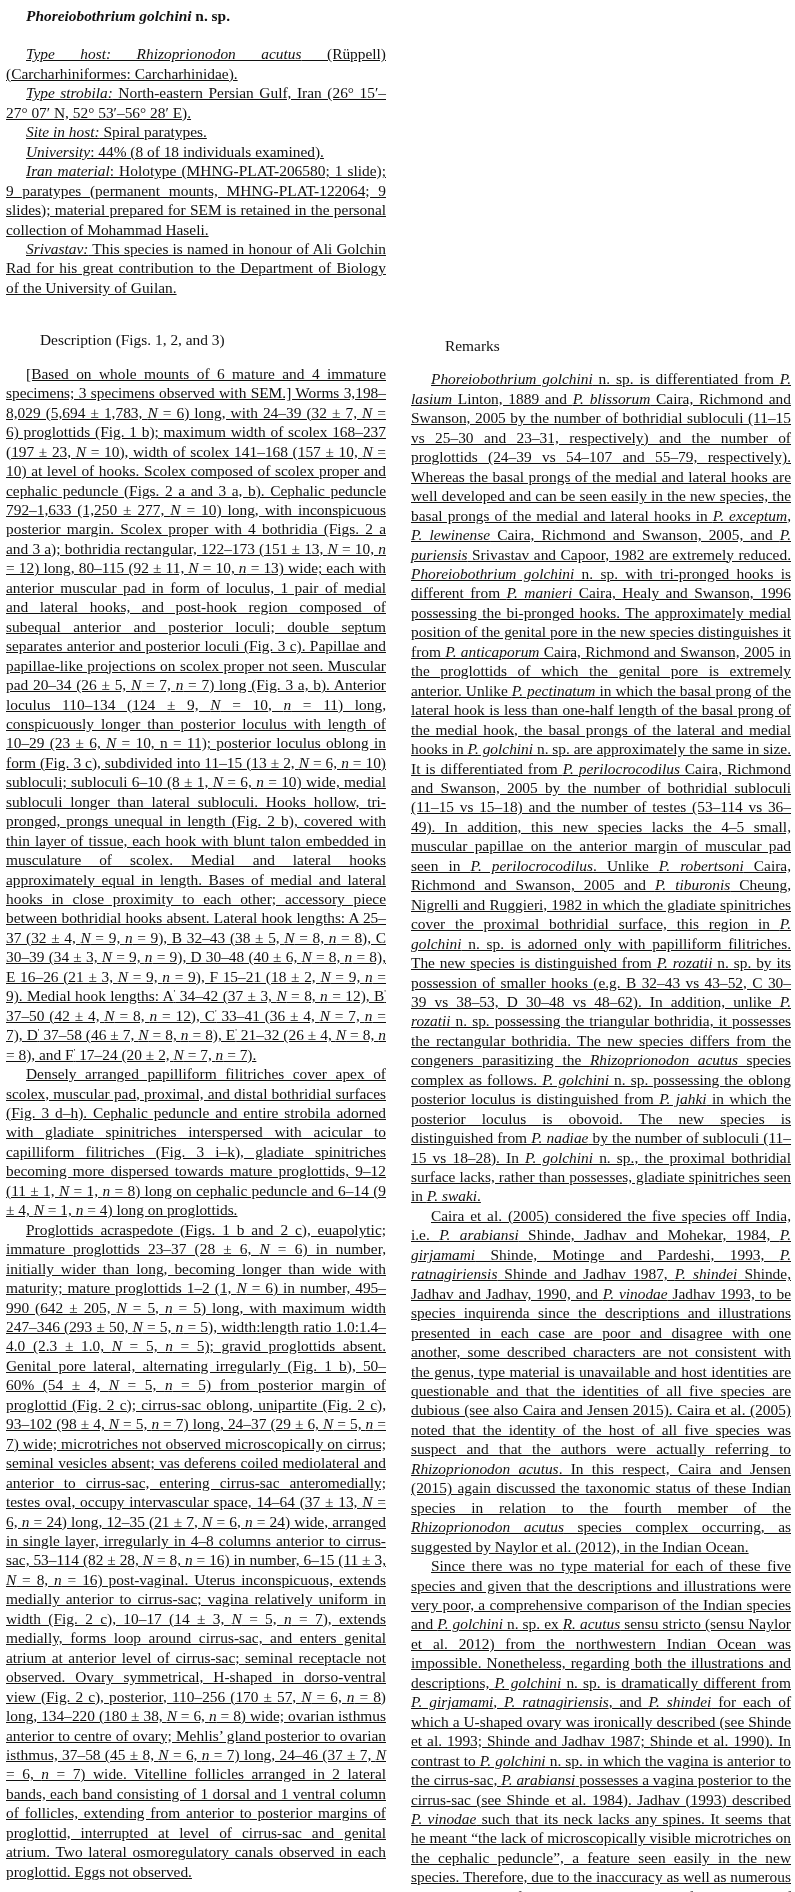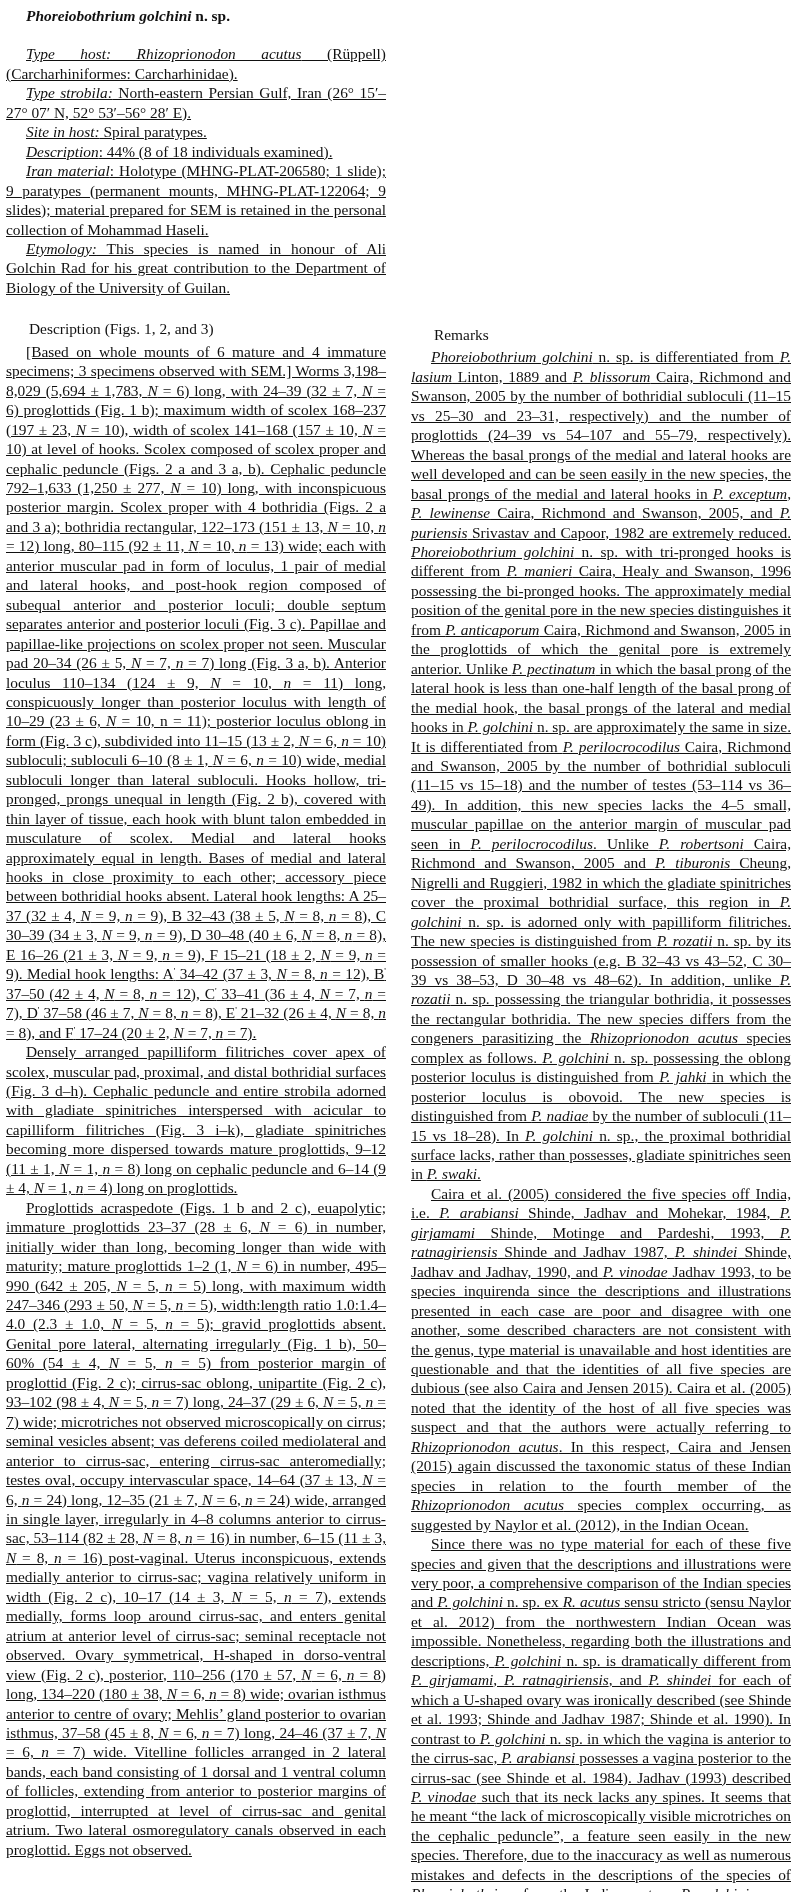--- a/index.html
+++ b/index.html
@@ -6,38 +6,38 @@
   body {
     width: 795px; height: 1892px; overflow: hidden; position: relative;
     font-family: "Liberation Serif", "DejaVu Serif", serif;
     color: #111111; font-size: 15.4px; line-height: 19.45px;
   }
   .col { position: absolute; }
   #left-col { left: 6px; top: 6px; width: 380px; }
   #right-col { left: 411px; top: 322px; width: 380px; }
   .title { font-weight: normal; margin: 0 0 19px 20px; }
   p { margin: 0; text-align: justify; text-indent: 20px; hyphens: manual; text-decoration: underline; }
-  .heading { text-indent: 20px; margin: 3px; }
+  .heading { text-indent: 20px; margin: 14px; }
   .gap { height: 19px; }
   i, em { font-style: italic; }
   sup { font-size: 9px; line-height: 0; vertical-align: 5px; }
 </style>
 </head>
 <body>
 
 <div class="col" id="left-col">
   <div class="title"><b style="font-style: italic;">Phoreiobothrium golchini</b><b> n. sp.</b></div>
 
   <div>
     <p><i>Type host: Rhizoprionodon acutus</i><span> (Rüppell) (Carcharhiniformes: Carcharhinidae).</span></p>
     <p><i>Type strobila:</i><span> North-eastern Persian Gulf, Iran (26° 15′–27° 07′ N, 52° 53′–56° 28′ E).</span></p>
     <p><i>Site in host:</i><span> Spiral paratypes.</span></p>
-    <p><i>Description</i><span>: 44% (8 of 18 individuals examined).</span></p>
+    <p><i>University</i><span>: 44% (8 of 18 individuals examined).</span></p>
     <p><i>Iran material</i><span>: Holotype (MHNG-PLAT-206580; 1 slide); 9 paratypes (permanent mounts, MHNG-PLAT-122064; 9 slides); material prepared for SEM is retained in the personal collection of Mohammad Haseli.</span></p>
-    <p><i>Etymology:</i><span> This species is named in honour of Ali Golchin Rad for his great contribution to the Department of Biology of the University of Guilan.</span></p>
+    <p><i>Srivastav:</i><span> This species is named in honour of Ali Golchin Rad for his great contribution to the Department of Biology of the University of Guilan.</span></p>
   </div>
 
   <div class="gap"></div>
 
   <div>
     <div class="heading">Description (Figs. 1, 2, and 3)</div>
     <p><span>[Based on whole mounts of 6 mature and 4 immature specimens; 3 specimens observed with SEM.] Worms 3,198–8,029 (5,694 ± 1,783, </span><i>N</i><span> = 6) long, with 24–39 (32 ± 7, </span><i>N</i><span> = 6) proglottids (Fig. 1 b); maximum width of scolex 168–237 (197 ± 23, </span><i>N</i><span> = 10), width of scolex 141–168 (157 ± 10, </span><i>N</i><span> = 10) at level of hooks. Scolex composed of scolex proper and cephalic peduncle (Figs. 2 a and 3 a, b). Cephalic peduncle 792–1,633 (1,250 ± 277, </span><i>N</i><span> = 10) long, with inconspicuous posterior margin. Scolex proper with 4 bothridia (Figs. 2 a and 3 a); bothridia rectangular, 122–173 (151 ± 13, </span><i>N</i><span> = 10, </span><i>n</i><span> = 12) long, 80–115 (92 ± 11, </span><i>N</i><span> = 10, </span><i>n</i><span> = 13) wide; each with anterior muscular pad in form of loculus, 1 pair of medial and lateral hooks, and post-hook region composed of subequal anterior and posterior loculi; double septum separates anterior and posterior loculi (Fig. 3 c). Papillae and papillae-like projections on scolex proper not seen. Muscular pad 20–34 (26 ± 5, </span><i>N</i><span> = 7, </span><i>n</i><span> = 7) long (Fig. 3 a, b). Anterior loculus 110–134 (124 ± 9, </span><i>N</i><span> = 10, </span><i>n</i><span> = 11) long, conspicuously longer than posterior loculus with length of 10–29 (23 ± 6, </span><i>N</i><span> = 10, n = 11); posterior loculus oblong in form (Fig. 3 c), subdivided into 11–15 (13 ± 2, </span><i>N</i><span> = 6, </span><i>n</i><span> = 10) subloculi; subloculi 6–10 (8 ± 1, </span><i>N</i><span> = 6, </span><i>n</i><span> = 10) wide, medial subloculi longer than lateral subloculi. Hooks hollow, tri-pronged, prongs unequal in length (Fig. 2 b), covered with thin layer of tissue, each hook with blunt talon embedded in musculature of scolex. Medial and lateral hooks approximately equal in length. Bases of medial and lateral hooks in close proximity to each other; accessory piece between bothridial hooks absent. Lateral hook lengths: A 25–37 (32 ± 4, </span><i>N</i><span> = 9, </span><i>n</i><span> = 9), B 32–43 (38 ± 5, </span><i>N</i><span> = 8, </span><i>n</i><span> = 8), C 30–39 (34 ± 3, </span><i>N</i><span> = 9, </span><i>n</i><span> = 9), D 30–48 (40 ± 6, </span><i>N</i><span> = 8, </span><i>n</i><span> = 8), E 16–26 (21 ± 3, </span><i>N</i><span> = 9, </span><i>n</i><span> = 9), F 15–21 (18 ± 2, </span><i>N</i><span> = 9, </span><i>n</i><span> = 9). Medial hook lengths: A</span><sup>'</sup><span> 34–42 (37 ± 3, </span><i>N</i><span> = 8, </span><i>n</i><span> = 12), B</span><sup>'</sup><span> 37–50 (42 ± 4, </span><i>N</i><span> = 8, </span><i>n</i><span> = 12), C</span><sup>'</sup><span> 33–41 (36 ± 4, </span><i>N</i><span> = 7, </span><i>n</i><span> = 7), D</span><sup>'</sup><span> 37–58 (46 ± 7, </span><i>N</i><span> = 8, </span><i>n</i><span> = 8), E</span><sup>'</sup><span> 21–32 (26 ± 4, </span><i>N</i><span> = 8, </span><i>n</i><span> = 8), and F</span><sup>'</sup><span> 17–24 (20 ± 2, </span><i>N</i><span> = 7, </span><i>n</i><span> = 7).</span></p>
     <p><span>Densely arranged papilliform filitriches cover apex of scolex, muscular pad, proximal, and distal bothridial surfaces (Fig. 3 d–h). Cephalic peduncle and entire strobila adorned with gladiate spinitriches interspersed with acicular to capilliform filitriches (Fig. 3 i–k), gladiate spinitriches becoming more dispersed towards mature proglottids, 9–12 (11 ± 1, </span><i>N</i><span> = 1, </span><i>n</i><span> = 8) long on cephalic peduncle and 6–14 (9 ± 4, </span><i>N</i><span> = 1, </span><i>n</i><span> = 4) long on proglottids.</span></p>
     <p><span>Proglottids acraspedote (Figs. 1 b and 2 c), euapolytic; immature proglottids 23–37 (28 ± 6, </span><i>N</i><span> = 6) in number, initially wider than long, becoming longer than wide with maturity; mature proglottids 1–2 (1, </span><i>N</i><span> = 6) in number, 495–990 (642 ± 205, </span><i>N</i><span> = 5, </span><i>n</i><span> = 5) long, with maximum width 247–346 (293 ± 50, </span><i>N</i><span> = 5, </span><i>n</i><span> = 5), width:length ratio 1.0:1.4–4.0 (2.3 ± 1.0, </span><i>N</i><span> = 5, </span><i>n</i><span> = 5); gravid proglottids absent. Genital pore lateral, alternating irregularly (Fig. 1 b), 50–60% (54 ± 4, </span><i>N</i><span> = 5, </span><i>n</i><span> = 5) from posterior margin of proglottid (Fig. 2 c); cirrus-sac oblong, unipartite (Fig. 2 c), 93–102 (98 ± 4, </span><i>N</i><span> = 5, </span><i>n</i><span> = 7) long, 24–37 (29 ± 6, </span><i>N</i><span> = 5, </span><i>n</i><span> = 7) wide; microtriches not observed microscopically on cirrus; seminal vesicles absent; vas deferens coiled mediolateral and anterior to cirrus-sac, entering cirrus-sac anteromedially; testes oval, occupy intervascular space, 14–64 (37 ± 13, </span><i>N</i><span> = 6, </span><i>n</i><span> = 24) long, 12–35 (21 ± 7, </span><i>N</i><span> = 6, </span><i>n</i><span> = 24) wide, arranged in single layer, irregularly in 4–8 columns anterior to cirrus-sac, 53–114 (82 ± 28, </span><i>N</i><span> = 8, </span><i>n</i><span> = 16) in number, 6–15 (11 ± 3, </span><i>N</i><span> = 8, </span><i>n</i><span> = 16) post-vaginal. Uterus inconspicuous, extends medially anterior to cirrus-sac; vagina relatively uniform in width (Fig. 2 c), 10–17 (14 ± 3, </span><i>N</i><span> = 5, </span><i>n</i><span> = 7), extends medially, forms loop around cirrus-sac, and enters genital atrium at anterior level of cirrus-sac; seminal receptacle not observed. Ovary symmetrical, H-shaped in dorso-ventral view (Fig. 2 c), posterior, 110–256 (170 ± 57, </span><i>N</i><span> = 6, </span><i>n</i><span> = 8) long, 134–220 (180 ± 38, </span><i>N</i><span> = 6, </span><i>n</i><span> = 8) wide; ovarian isthmus anterior to centre of ovary; Mehlis’ gland posterior to ovarian isthmus, 37–58 (45 ± 8, </span><i>N</i><span> = 6, </span><i>n</i><span> = 7) long, 24–46 (37 ± 7, </span><i>N</i><span> = 6, </span><i>n</i><span> = 7) wide. Vitelline follicles arranged in 2 lateral bands, each band consisting of 1 dorsal and 1 ventral column of follicles, extending from anterior to posterior margins of proglottid, interrupted at level of cirrus-sac and genital atrium. Two lateral osmoregulatory canals observed in each proglottid. Eggs not observed.</span></p>
   </div>

